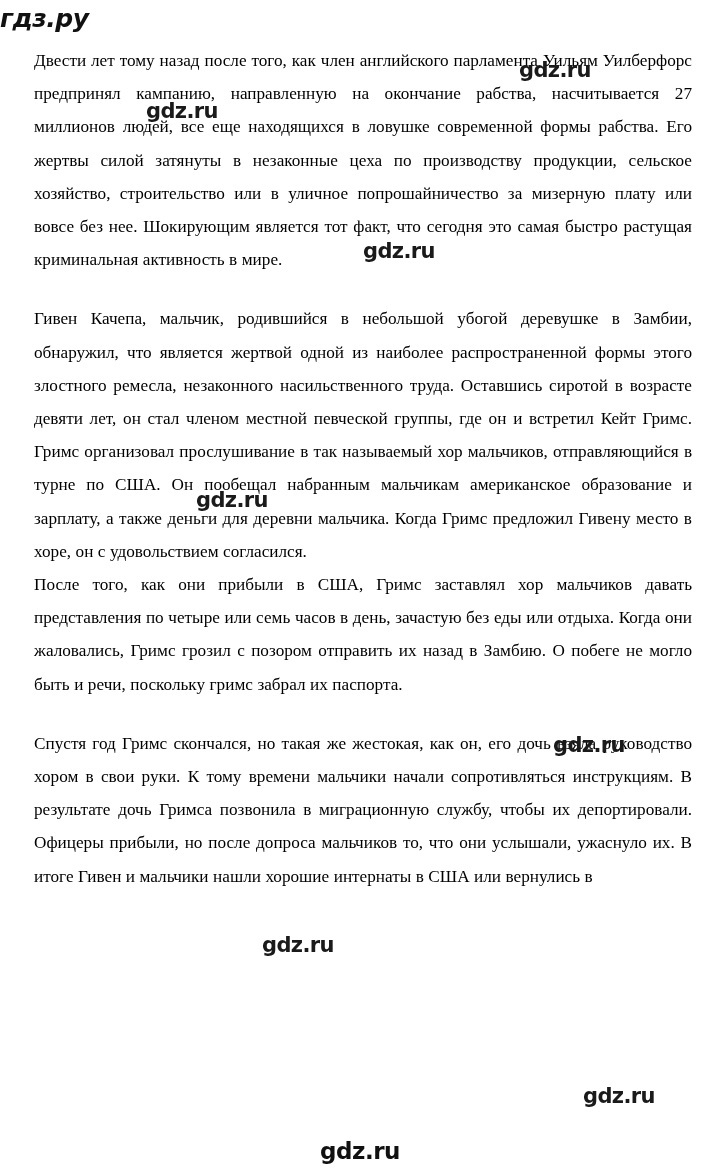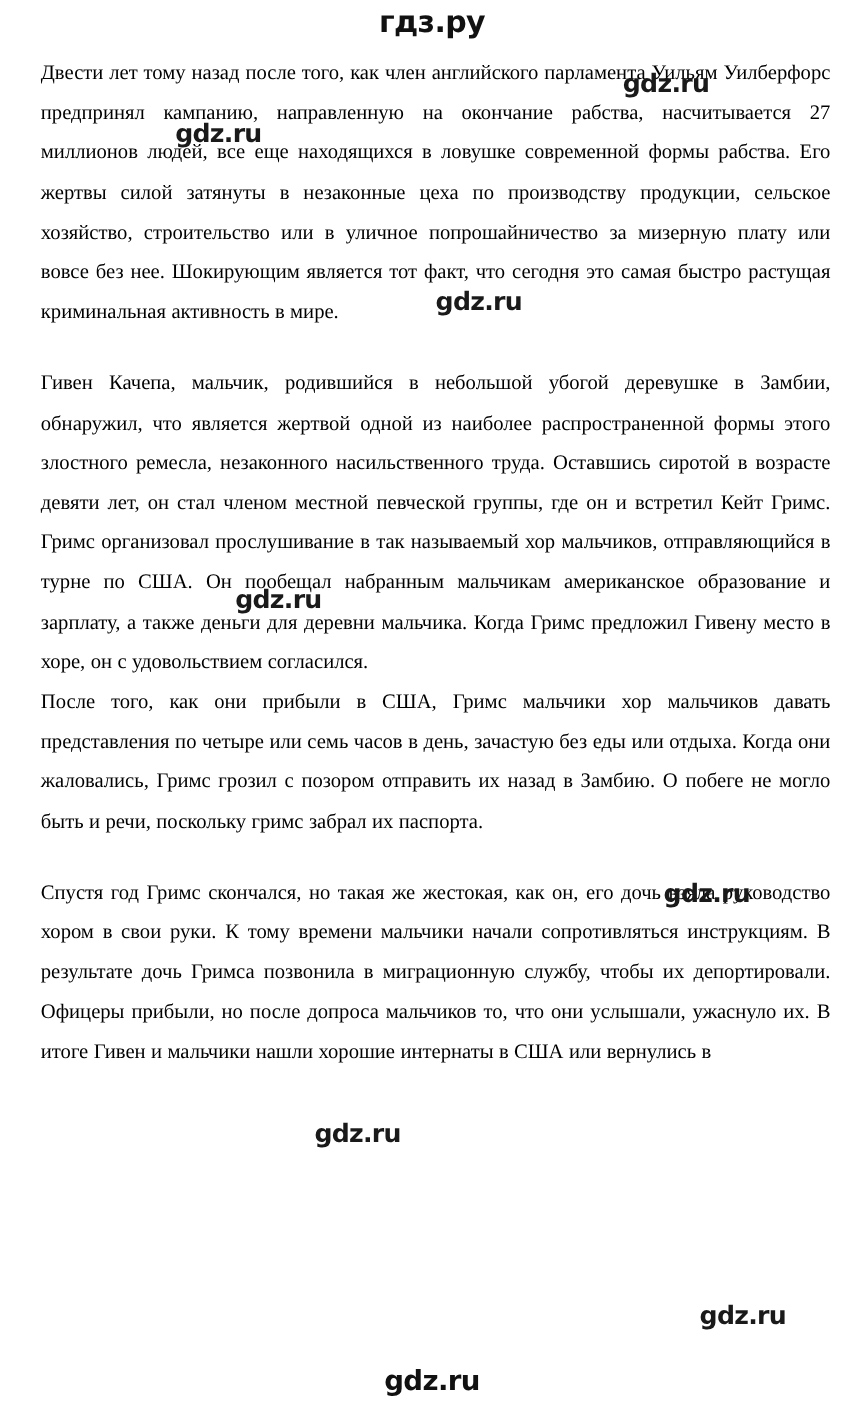--- a/index.html
+++ b/index.html
@@ -18,21 +18,21 @@
 
   
   #site-header {
     position: absolute;
     top: 0;
     left: 0;
     width: 720px;
     height: 36px;
     display: flex;
     align-items: center;
-    justify-content: center;
+    font-style: italic;
   }
   #site-header .brand {
     font-family: "DejaVu Sans", "Liberation Sans", sans-serif;
     font-weight: bold;
     font-size: 25px;
     letter-spacing: -0.5px;
     color: #111111;
   }
 
   
@@ -92,21 +92,21 @@
 
 <div id="site-header">
   <span class="brand">гдз.ру</span>
 </div>
 
 <div id="document-body">
   <p class="para last-line-natural">Двести лет тому назад после того, как член английского парламента Уильям Уилберфорс предпринял кампанию, направленную на окончание рабства, насчитывается 27 миллионов людей, все еще находящихся в ловушке современной формы рабства. Его жертвы силой затянуты в незаконные цеха по производству продукции, сельское хозяйство, строительство или в уличное попрошайничество за мизерную плату или вовсе без нее. Шокирующим является тот факт, что сегодня это самая быстро растущая криминальная активность в мире.</p>
 
   <p class="para gap-lg last-line-natural">Гивен Качепа, мальчик, родившийся в небольшой убогой деревушке в Замбии, обнаружил, что является жертвой одной из наиболее распространенной формы этого злостного ремесла, незаконного насильственного труда. Оставшись сиротой в возрасте девяти лет, он стал членом местной певческой группы, где он и встретил Кейт Гримс. Гримс организовал прослушивание в так называемый хор мальчиков, отправляющийся в турне по США. Он пообещал набранным мальчикам американское образование и зарплату, а также деньги для деревни мальчика. Когда Гримс предложил Гивену место в хоре, он с удовольствием согласился.</p>
 
-  <p class="para gap-sm last-line-natural">После того, как они прибыли в США, Гримс мальчики хор мальчиков давать представления по четыре или семь часов в день, зачастую без еды или отдыха. Когда они жаловались, Гримс грозил с позором отправить их назад в Замбию. О побеге не могло быть и речи, поскольку гримс забрал их паспорта.</p>
+  <p class="para gap-sm last-line-natural">После того, как они прибыли в США, Гримс заставлял хор мальчиков давать представления по четыре или семь часов в день, зачастую без еды или отдыха. Когда они жаловались, Гримс грозил с позором отправить их назад в Замбию. О побеге не могло быть и речи, поскольку гримс забрал их паспорта.</p>
 
   <p class="para gap-lg last-line-natural">Спустя год Гримс скончался, но такая же жестокая, как он, его дочь взяла руководство хором в свои руки. К тому времени мальчики начали сопротивляться инструкциям. В результате дочь Гримса позвонила в миграционную службу, чтобы их депортировали. Офицеры прибыли, но после допроса мальчиков то, что они услышали, ужаснуло их. В итоге Гивен и мальчики нашли хорошие интернаты в США или вернулись в</p>
 </div>
 
 <div id="watermark-layer">
     <span class="watermark" style="left: 519px; top: 58px;">gdz.ru</span>
     <span class="watermark" style="left: 146px; top: 99px;">gdz.ru</span>
     <span class="watermark" style="left: 363px; top: 239px;">gdz.ru</span>
     <span class="watermark" style="left: 196px; top: 488px;">gdz.ru</span>
     <span class="watermark" style="left: 553px; top: 733px;">gdz.ru</span>

